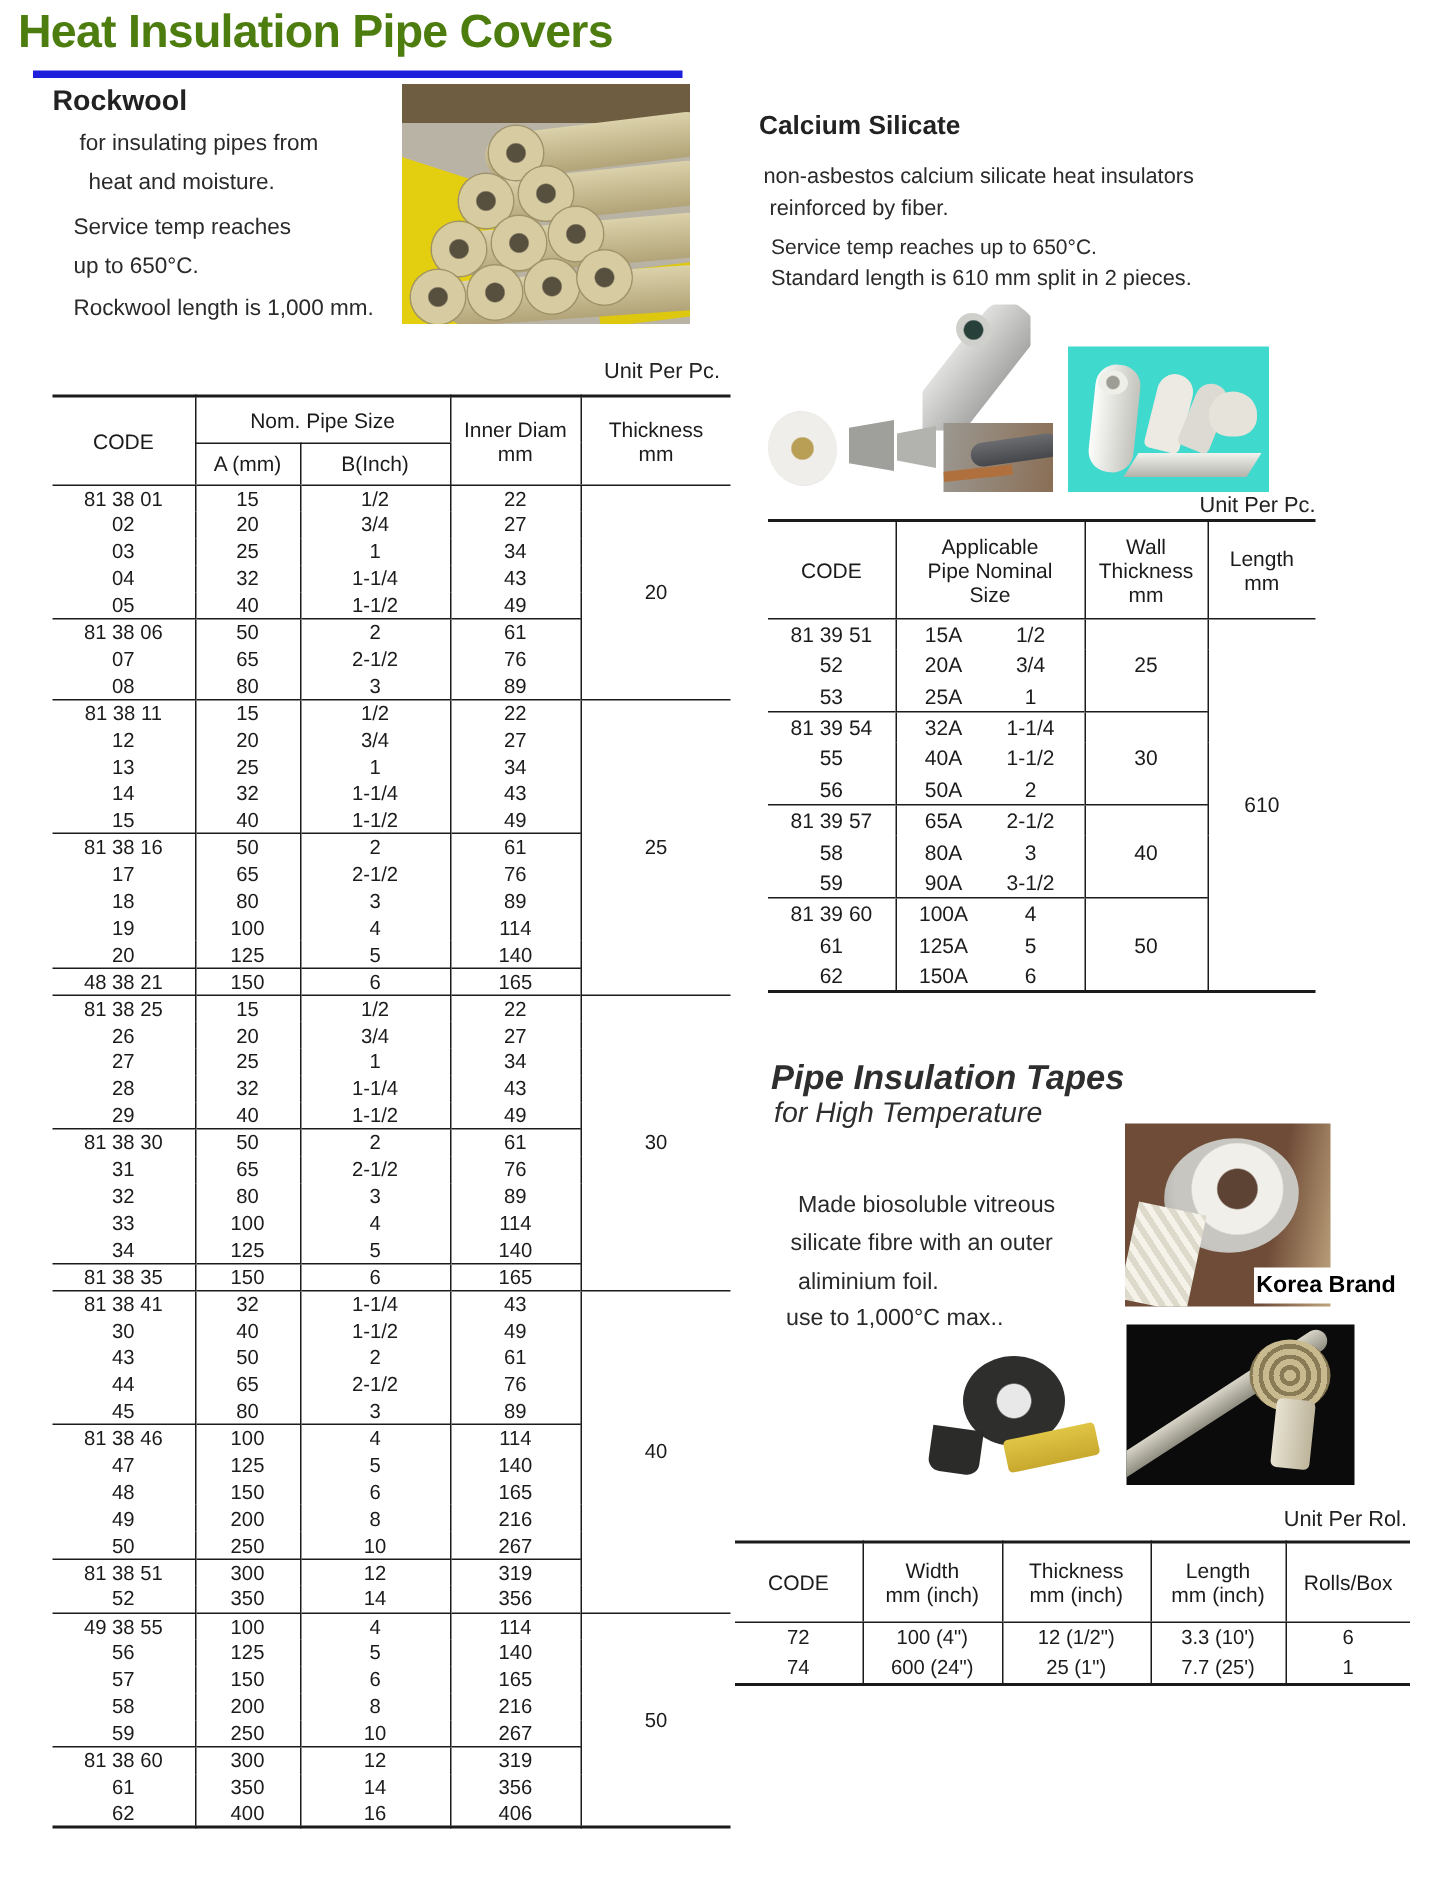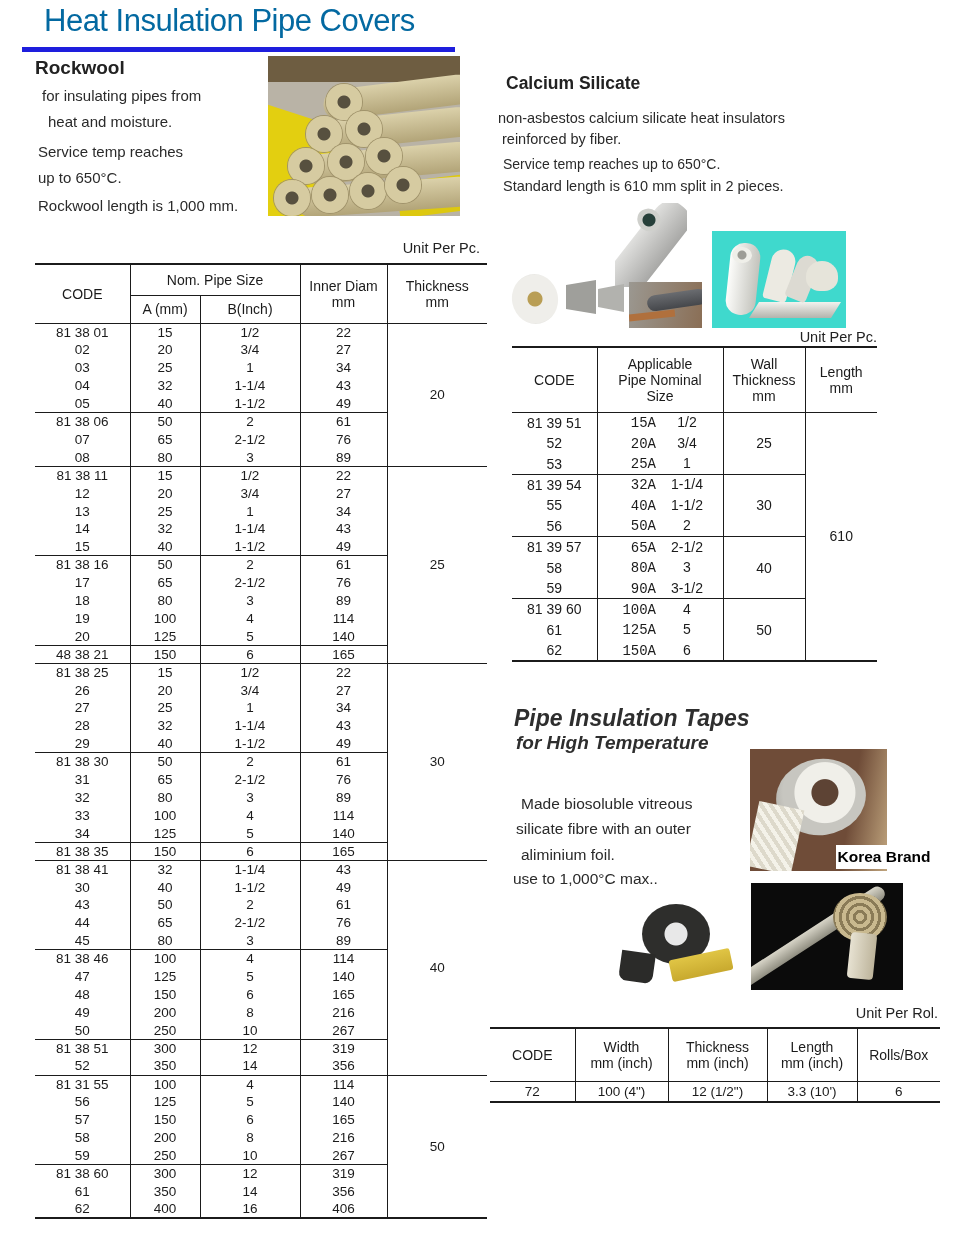--- a/index.html
+++ b/index.html
@@ -1,28 +1,28 @@
 <!DOCTYPE html>
 <html><head>
 <meta charset="utf-8">
 <style>
   html,body{margin:0;padding:0;background:#fff;}
   .page{position:relative;width:956px;height:1260px;background:#fff;overflow:hidden;
         font-family:"Liberation Sans",sans-serif;color:#1b1b1b;}
-  .txt{position:absolute;font-size:15px;color:#2a2a2a;white-space:nowrap;}
+  .txt{position:absolute;font-size:15px;color:#2a2a2a;white-space:nowrap;margin-left:11px;}
 
   
-  .title{position:absolute;left:44px;top:3px;font-size:31px;font-weight:normal;letter-spacing:-0.5px;color:#0369a1;white-space:nowrap;}
+  .title{position:absolute;left:12px;top:3px;font-size:31px;font-weight:bold;letter-spacing:-0.5px;color:#4d7c0f;white-space:nowrap;}
   .title-underline{position:absolute;left:22px;top:47px;width:433px;height:5px;background:#1e1edd;}
 
   
   .rw-head{position:absolute;left:35px;top:57px;font-size:19px;font-weight:bold;color:#222;}
   .cs-head{position:absolute;left:506px;top:73px;font-size:17.5px;font-weight:bold;color:#222;}
   .tp-head1{position:absolute;left:514px;top:705px;font-size:23px;font-weight:bold;font-style:italic;color:#2e2e2e;}
-  .tp-head2{position:absolute;left:516px;top:732px;font-size:19px;font-weight:bold;font-style:italic;color:#2e2e2e;}
+  .tp-head2{position:absolute;left:516px;top:732px;font-size:19px;font-weight:normal;font-style:italic;color:#2e2e2e;}
 
   .t-rw0{left:42px;top:87px}.t-rw1{left:48px;top:113px}.t-rw2{left:38px;top:143px}
   .t-rw3{left:38px;top:169px}.t-rw4{left:38px;top:197px}
   .t-cs0{left:498px;top:110px;font-size:14.5px}.t-cs1{left:502px;top:131px;font-size:14.5px}
   .t-cs2{left:503px;top:156px;font-size:14px}.t-cs3{left:503px;top:178px;font-size:14.5px}
   .t-tp0{left:521px;top:795px;font-size:15.5px}.t-tp1{left:516px;top:820px;font-size:15.5px}
   .t-tp2{left:521px;top:846px;font-size:15.5px}.t-tp3{left:513px;top:870px;font-size:15.5px}
 
   .korea{position:absolute;left:836px;top:845px;width:96px;height:24px;background:#fff;
          font-size:15.5px;font-weight:bold;text-align:center;line-height:24px;color:#000;}
@@ -42,21 +42,21 @@
   tr.sep>td{border-top:1.4px solid #1b1b1b;}
   td.code{text-align:right;padding-right:13px;}
 
   .rw-table{left:35px;top:263px;width:452px;font-size:13.5px;}
   .rw-table thead tr.h1{height:31px}.rw-table thead tr.h2{height:28px}
   .rw-table tbody tr{height:17.92px}
 
   .cs-table{left:512px;top:346px;width:365px;font-size:14px;}
   .cs-table thead tr{height:65px}
   .cs-table tbody tr{height:20.75px}
-  .cs-table .s1{display:inline-block;width:54px;text-align:right;font-family:Liberation Mono, monospace;}
+  .cs-table .s1{display:inline-block;width:54px;text-align:center;}
   .cs-table .s2{display:inline-block;width:62px;text-align:center;}
 
   .tape-table{left:490px;top:1027px;width:450px;font-size:13.5px;}
   .tape-table thead tr{height:53px}
   .tape-table tbody tr{height:20.8px}
 
   
   .photo{position:absolute;overflow:hidden;}
   .rw-photo{left:268px;top:56px;width:192px;height:160px;background:linear-gradient(#6e5d41 0 26px,#b9b3a6 26px 100%);}
   .rw-y1{position:absolute;left:-20px;top:60px;width:92px;height:112px;background:#e3cf10;transform:rotate(18deg);}
@@ -462,21 +462,21 @@
           <td class="vl">12</td>
           <td class="vl">319</td>
         </tr>
         <tr>
           <td class="code">52</td>
           <td class="vl">350</td>
           <td class="vl">14</td>
           <td class="vl">356</td>
         </tr>
         <tr class="sep">
-          <td class="code">81 31 55</td>
+          <td class="code">49 38 55</td>
           <td class="vl">100</td>
           <td class="vl">4</td>
           <td class="vl">114</td>
           <td class="vl" rowspan="8">50</td>
         </tr>
         <tr>
           <td class="code">56</td>
           <td class="vl">125</td>
           <td class="vl">5</td>
           <td class="vl">140</td>
@@ -643,16 +643,23 @@
       </tr>
     </thead>
     <tbody id="tape-body">
         <tr>
           <td class="code">72</td>
           <td class="vl">100 (4")</td>
           <td class="vl">12 (1/2")</td>
           <td class="vl">3.3 (10')</td>
           <td class="vl">6</td>
         </tr>
+        <tr>
+          <td class="code">74</td>
+          <td class="vl">600 (24")</td>
+          <td class="vl">25 (1")</td>
+          <td class="vl">7.7 (25')</td>
+          <td class="vl">1</td>
+        </tr>
       </tbody>
   </table>
 
 </div>
 
 </body></html>

